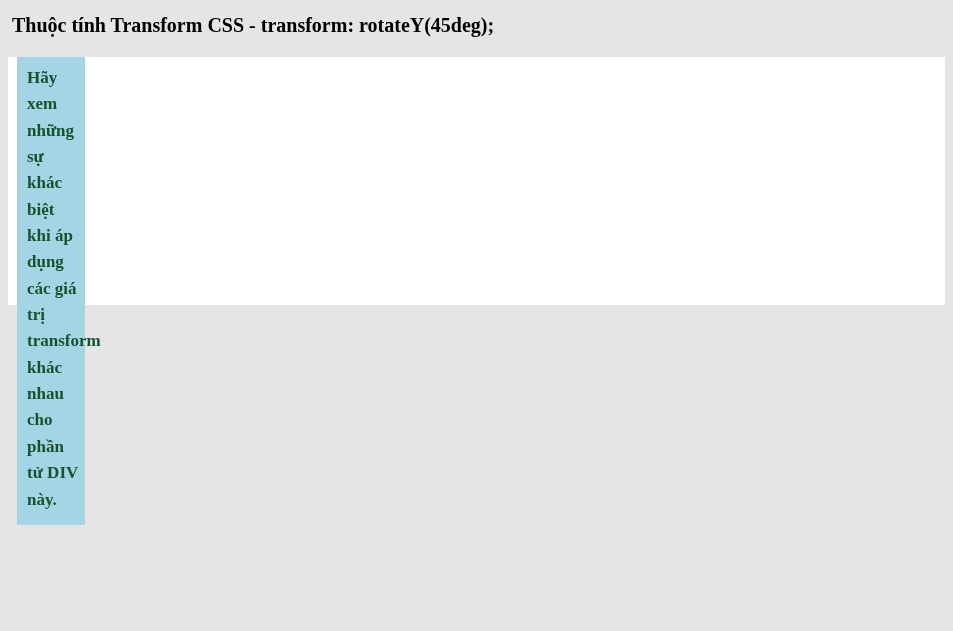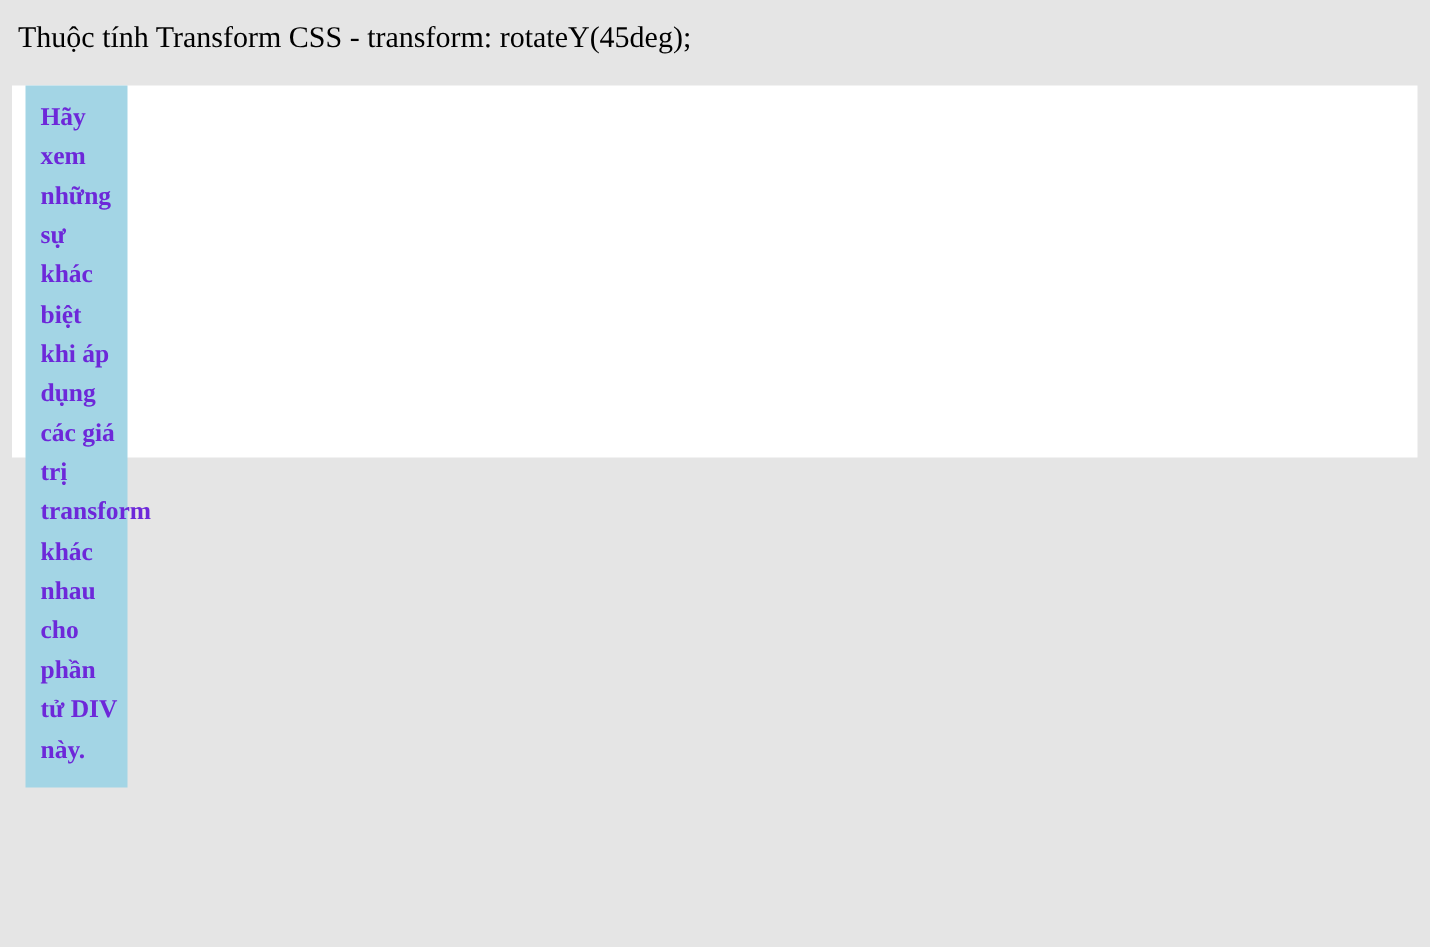--- a/index.html
+++ b/index.html
@@ -12,21 +12,21 @@
       background: #e5e5e5;
       width: 953px;
       height: 631px;
       overflow: hidden;
     }
     .page {
       padding: 6px 8px 8px 8px;
     }
     .heading {
       font-size: 20px;
-      font-weight: normal;
+      font-weight: bold;
       color: #000;
       margin: 8px 0 20px 4px;
     }
     .demo-area {
       background: #ffffff;
       height: 248px;
       padding: 0;
       position: relative;
     }
     .box-wrap {
@@ -34,21 +34,21 @@
       top: 0;
       left: 9px;
     }
     .transformed-box {
       background: #a3d5e5;
       width: 68px;
       padding: 8px 6px 12px 10px;
       font-weight: bold;
       font-size: 17px;
       line-height: 1.55;
-      color: #6d28d9;
+      color: #14532d;
     }
   </style>
 </head>
 <body>
 
 <div class="page">
   <div class="heading">Thuộc tính Transform CSS - transform: rotateY(45deg);</div>
 
   <div class="demo-area">
     <div class="box-wrap">

